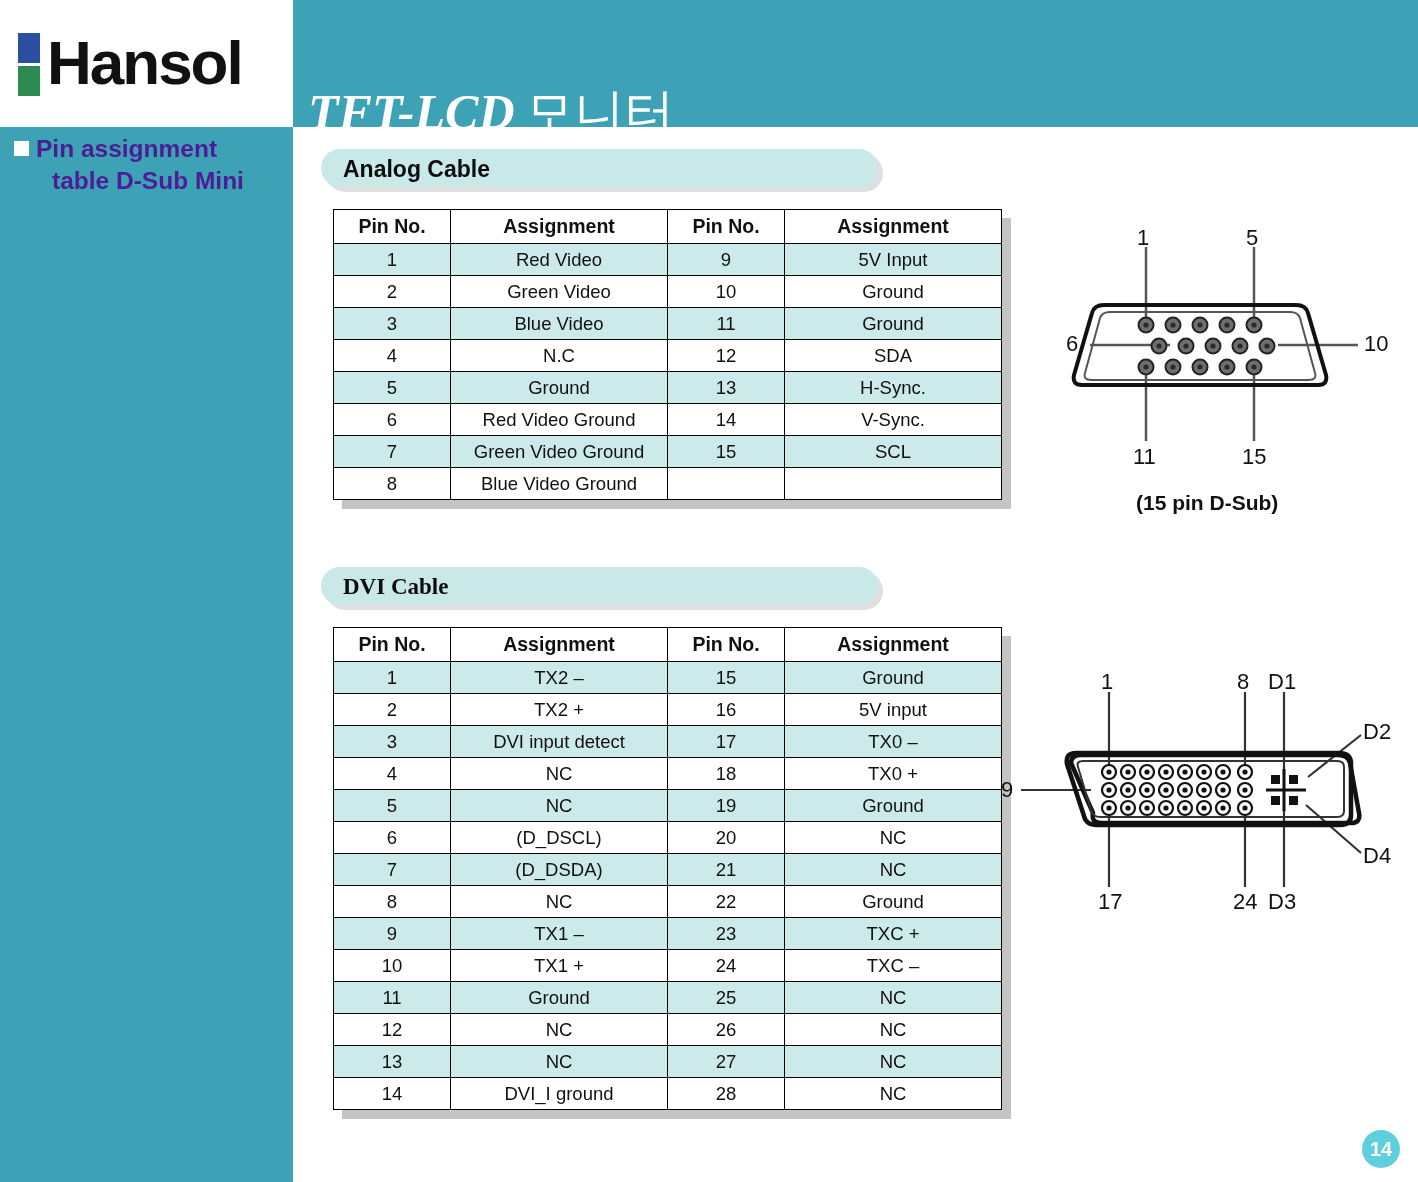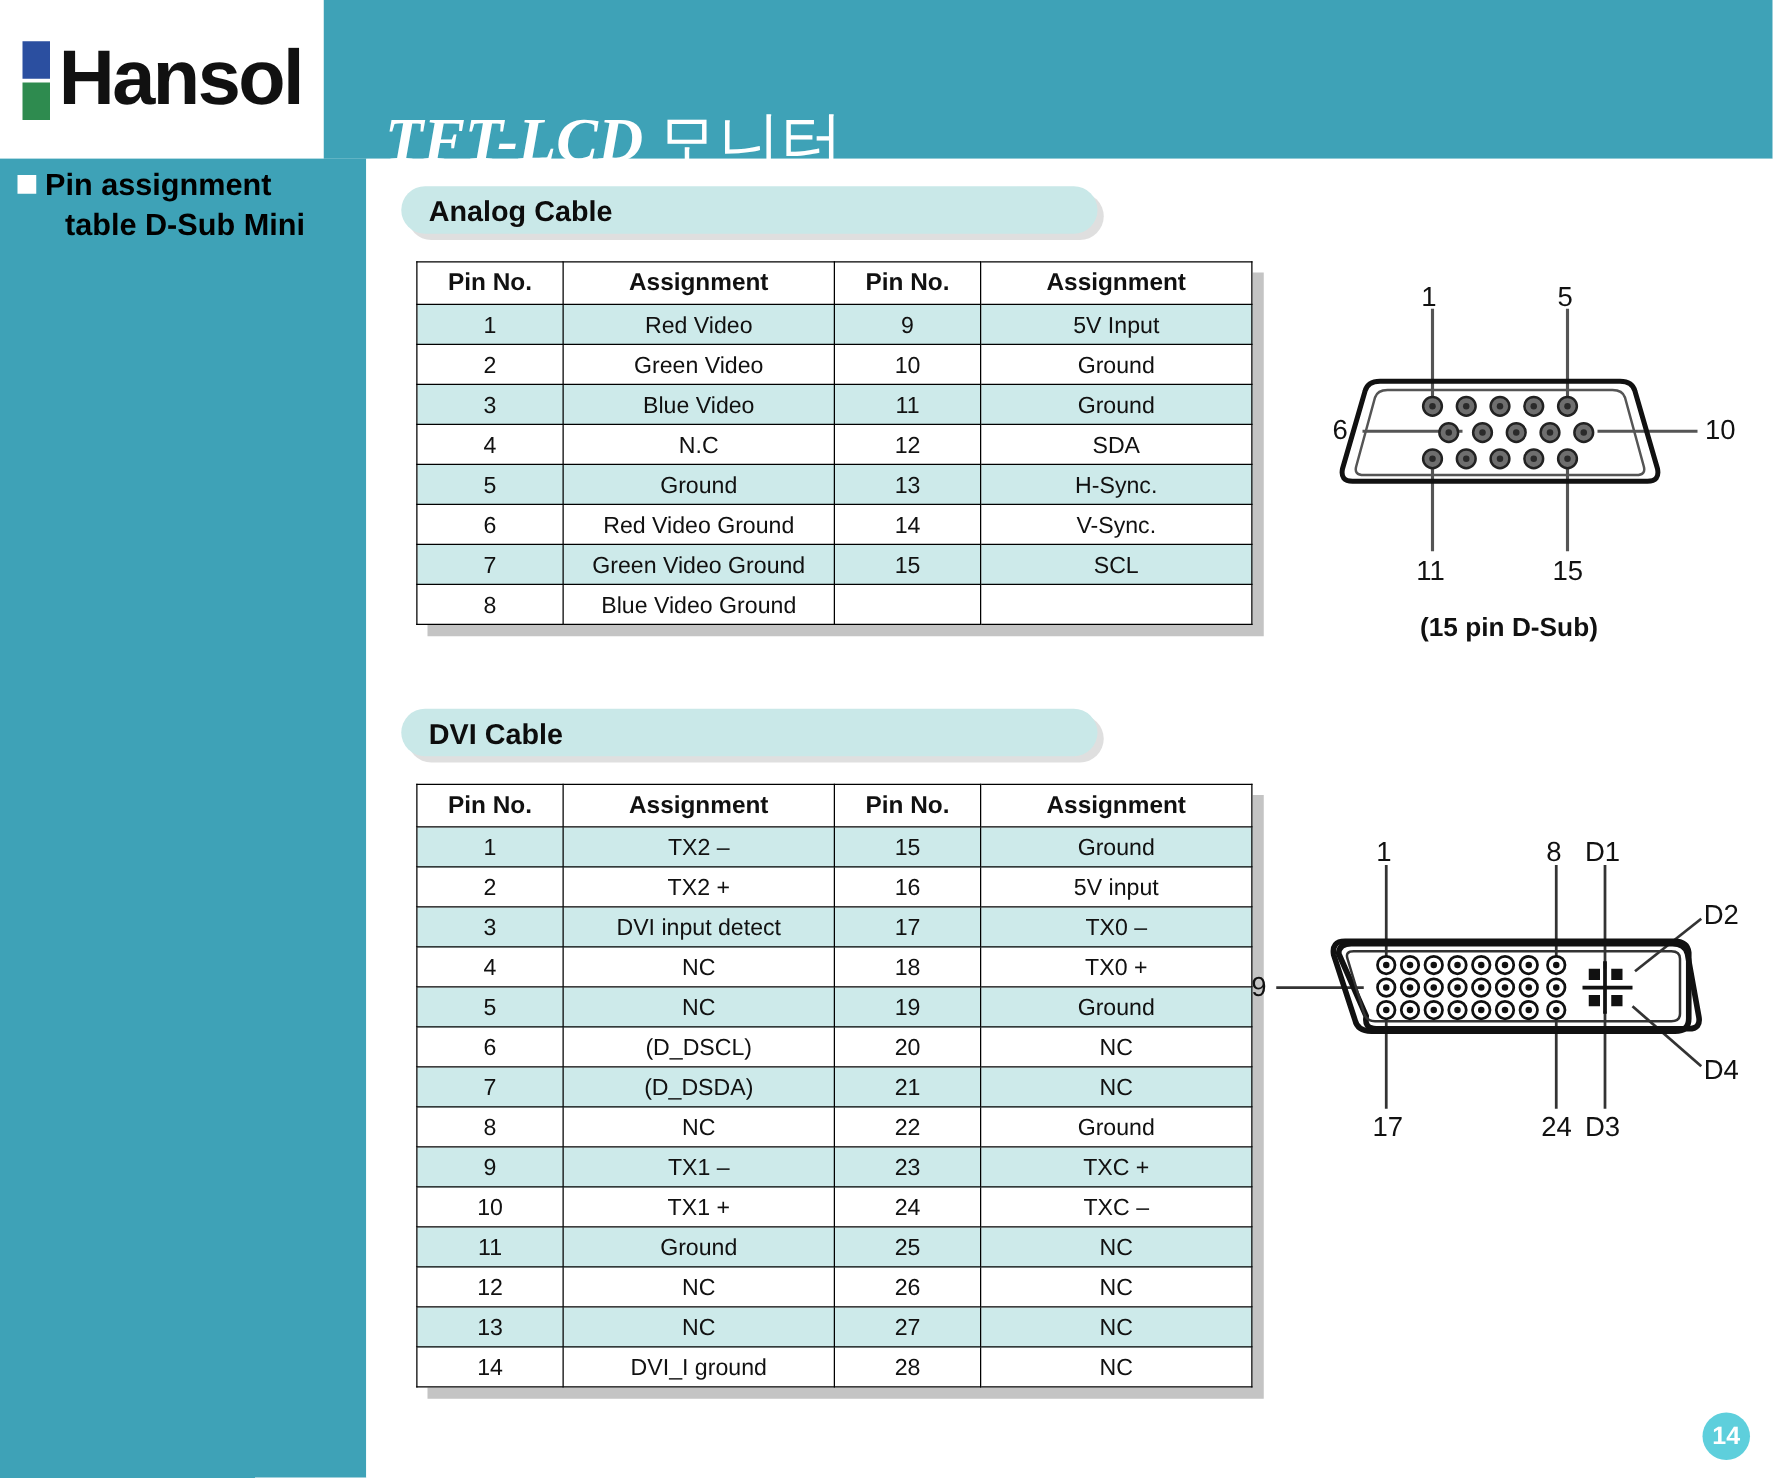--- a/index.html
+++ b/index.html
@@ -10,21 +10,21 @@
     overflow:hidden;
     position:relative;
   }
 
   
   #header{
     position:absolute;left:0;top:0;width:1418px;height:127px;
     background:#3ea2b7;
   }
   #logo-box{
-    position:absolute;left:0;top:0;width:259px;height:127px;
+    position:absolute;left:0;top:0;width:293px;height:127px;
     background:#ffffff;
   }
   #logo{
     position:absolute;left:18px;top:27px;
     display:flex;align-items:center;height:72px;
   }
   #logo-marks{
     display:flex;flex-direction:column;justify-content:center;
     margin-right:7px;margin-top:2px;
   }
@@ -45,21 +45,21 @@
   }
   #page-title .kr{font-style:normal;font-weight:normal;margin-left:10px;}
 
   
   #sidebar{
     position:absolute;left:0;top:127px;width:293px;height:1055px;
     background:#3ea2b7;
   }
   #sidebar-heading{
     position:absolute;left:14px;top:6px;width:272px;
-    color:#000000;font-weight:bold;font-size:24.5px;line-height:32px;
+    color:#4c1d95;font-weight:bold;font-size:24.5px;line-height:32px;
   }
   #sidebar-bullet{
     display:inline-block;width:15px;height:15px;background:#ffffff;
     margin-right:7px;vertical-align:1px;
   }
   #sidebar-heading .txt{display:inline;}
   #sidebar-sub{
     display:block;margin-left:38px;
   }
 
@@ -277,21 +277,21 @@
     </svg>
     <span class="dsub-caption" style="left:99px;top:16px;font-weight:normal;font-size:22px;">1</span>
     <span class="dsub-caption" style="left:208px;top:16px;font-weight:normal;font-size:22px;">5</span>
     <span class="dsub-caption" style="left:28px;top:122px;font-weight:normal;font-size:22px;">6</span>
     <span class="dsub-caption" style="left:326px;top:122px;font-weight:normal;font-size:22px;">10</span>
     <span class="dsub-caption" style="left:95px;top:235px;font-weight:normal;font-size:22px;">11</span>
     <span class="dsub-caption" style="left:204px;top:235px;font-weight:normal;font-size:22px;">15</span>
     <span class="dsub-caption" style="left:98px;top:282px;">(15 pin D-Sub)</span>
   </div>
 
-  <div class="section-pill" style="left:28px;top:440px;">
+  <div class="section-pill" style="left:28px;top:440px;font-family:Liberation Serif, serif;">
     <span class="label">DVI Cable</span>
   </div>
 
   <div class="pin-table-wrap" style="left:40px;top:500px;">
     <div class="pin-table-shadow"></div>
     <table class="pin-table" id="dvi-table">
       <thead>
         <tr>
           <th class="col-pin">Pin No.</th>
           <th class="col-asg">Assignment</th>

